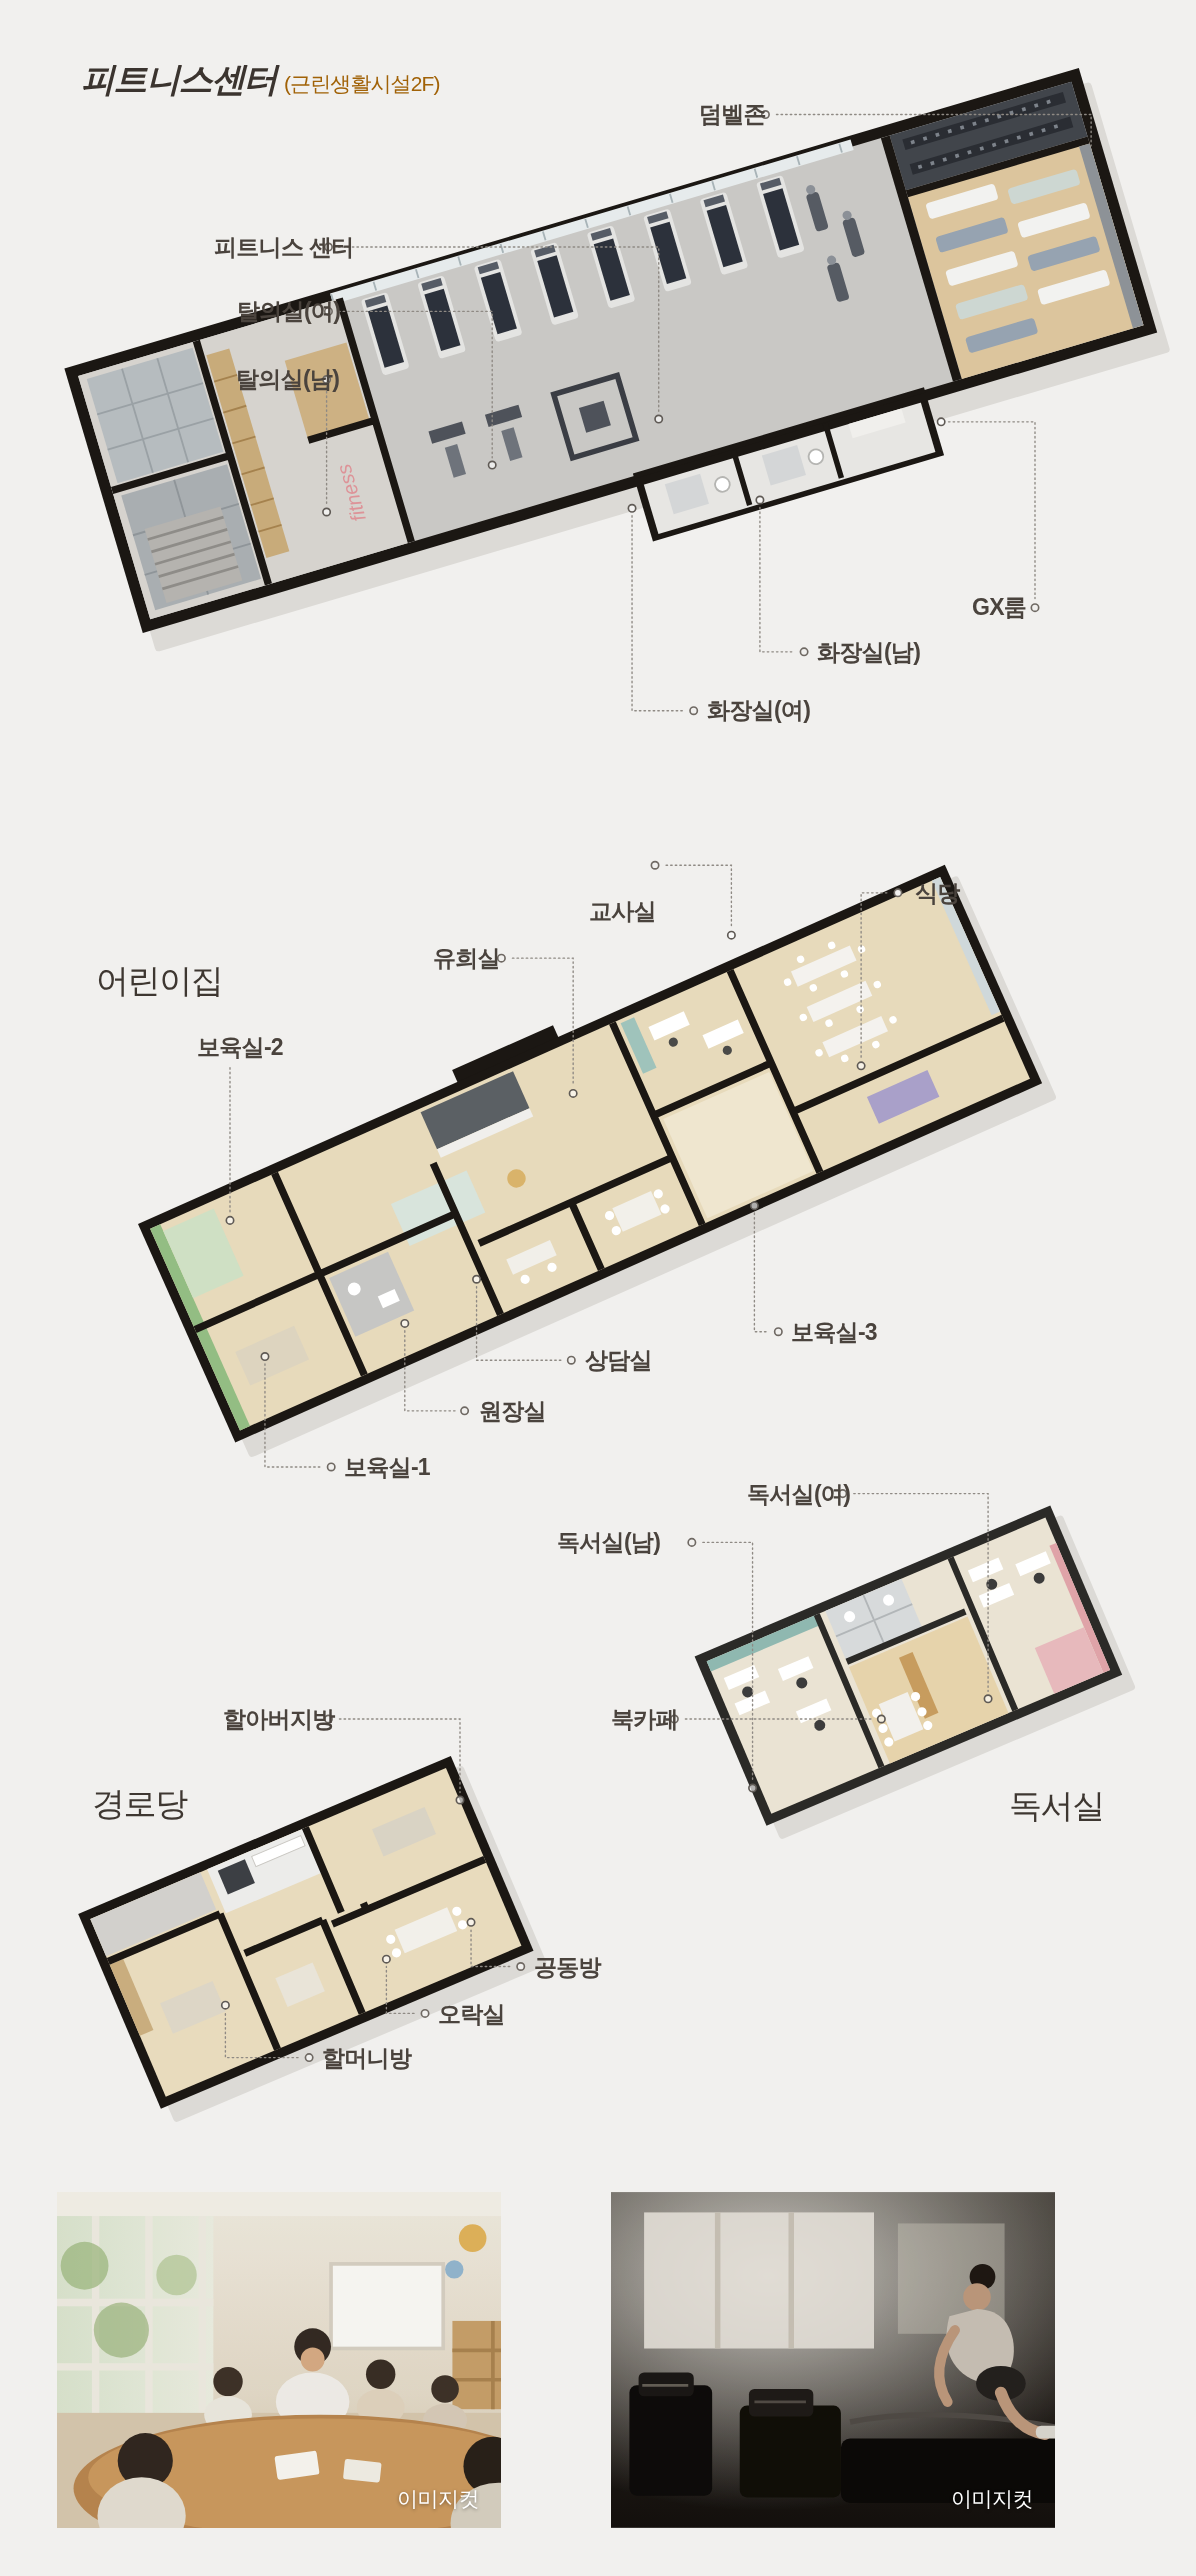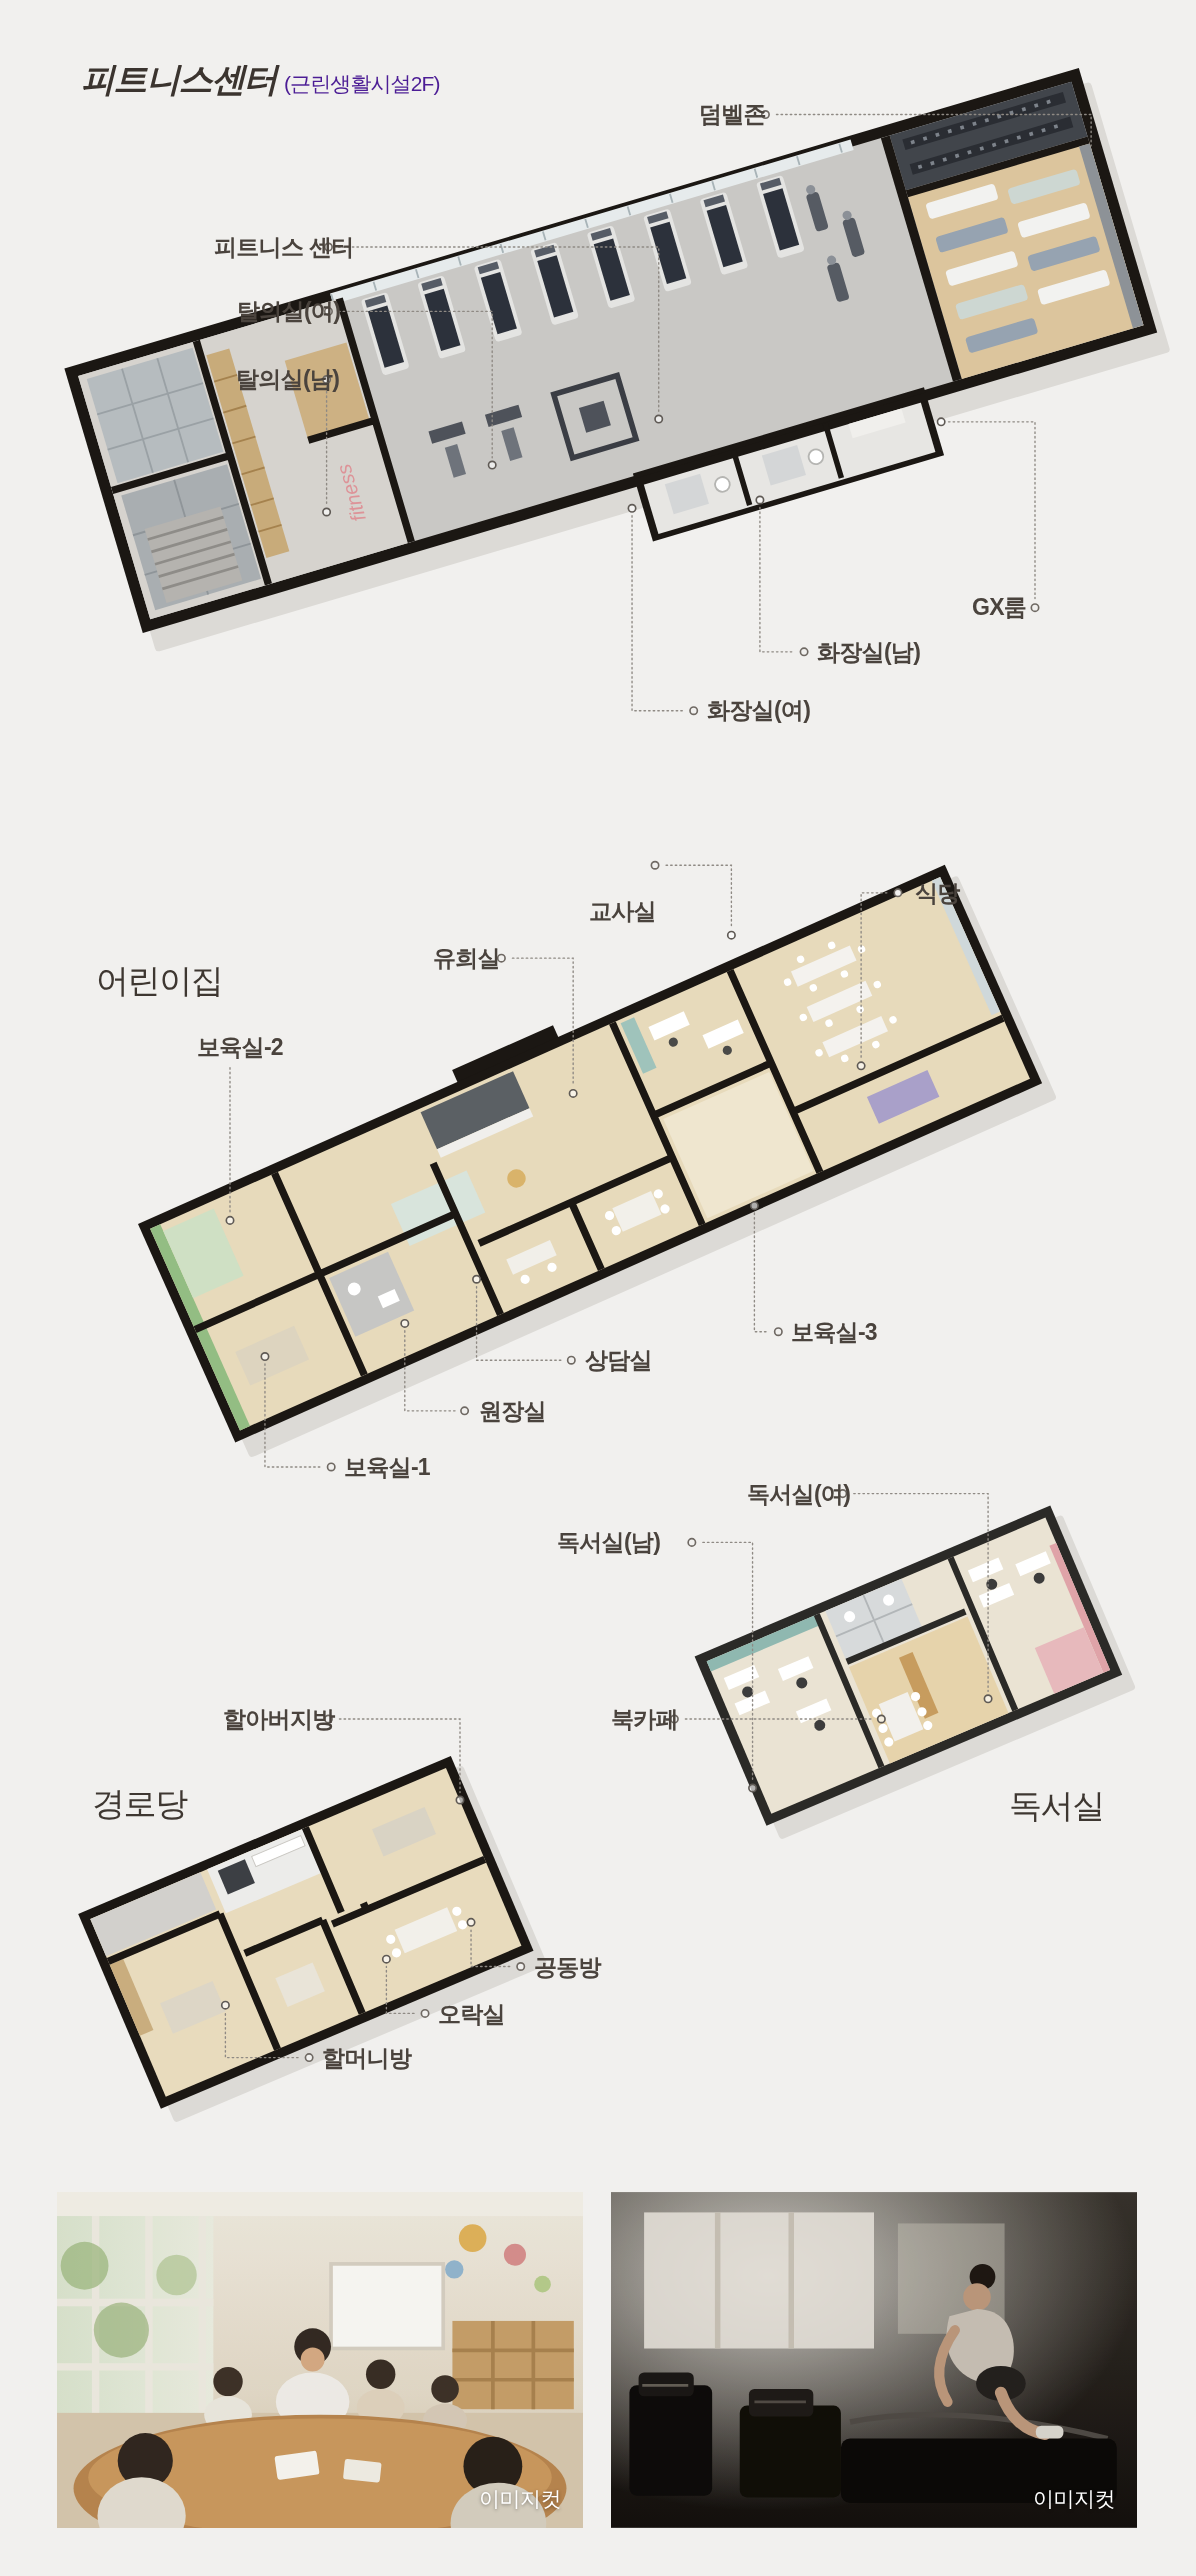--- a/index.html
+++ b/index.html
@@ -2,24 +2,24 @@
 <html style="font-size:14.7px"><head>
 <meta charset="utf-8">
 <style>
   html,body{margin:0;padding:0;}
   body{font-family:"Liberation Sans","DejaVu Sans",sans-serif;}
   .page{position:relative;width:1196px;height:2576px;background:#f1f0ee;overflow:hidden;}
   svg{display:block;}
   .layer{position:absolute;left:0;top:0;}
   .main-title{position:absolute;left:81px;top:57px;white-space:nowrap;}
   .main-title .big{font-size:34px;font-weight:bold;color:#3b342f;letter-spacing:-1.4px;font-style:italic;}
-  .main-title .sub{font-size:21px;color:#4c1d95;letter-spacing:-0.9px;margin-left:7.4px;margin-top:39px;}
+  .main-title .sub{font-size:21px;color:#a16207;letter-spacing:-0.9px;margin-left:7.4px;margin-top:39px;}
   .sec-title{position:absolute;font-size:33px;font-weight:normal;color:#3e3731;letter-spacing:-1.4px;white-space:nowrap;}
   .lbl{position:absolute;font-size:23px;line-height:22px;color:#4a433d;letter-spacing:-0.7px;white-space:nowrap;font-weight:bold;}
-  .photo{position:absolute;width:526px;height:336px;overflow:hidden;}
+  .photo{position:absolute;width:444px;height:336px;overflow:hidden;}
   .photo .caption{position:absolute;right:22px;bottom:14.7px;font-size:21px;color:#ffffff;letter-spacing:-0.5px;text-shadow:0 0.9px 3.7px rgba(0,0,0,0.45);}
 </style>
 </head>
 <body>
 
 <div class="page">
 
   <svg class="layer" width="1196" height="2576" viewBox="0 0 1300 2799">
 
     <g transform="translate(70,400) rotate(-16.5)">

